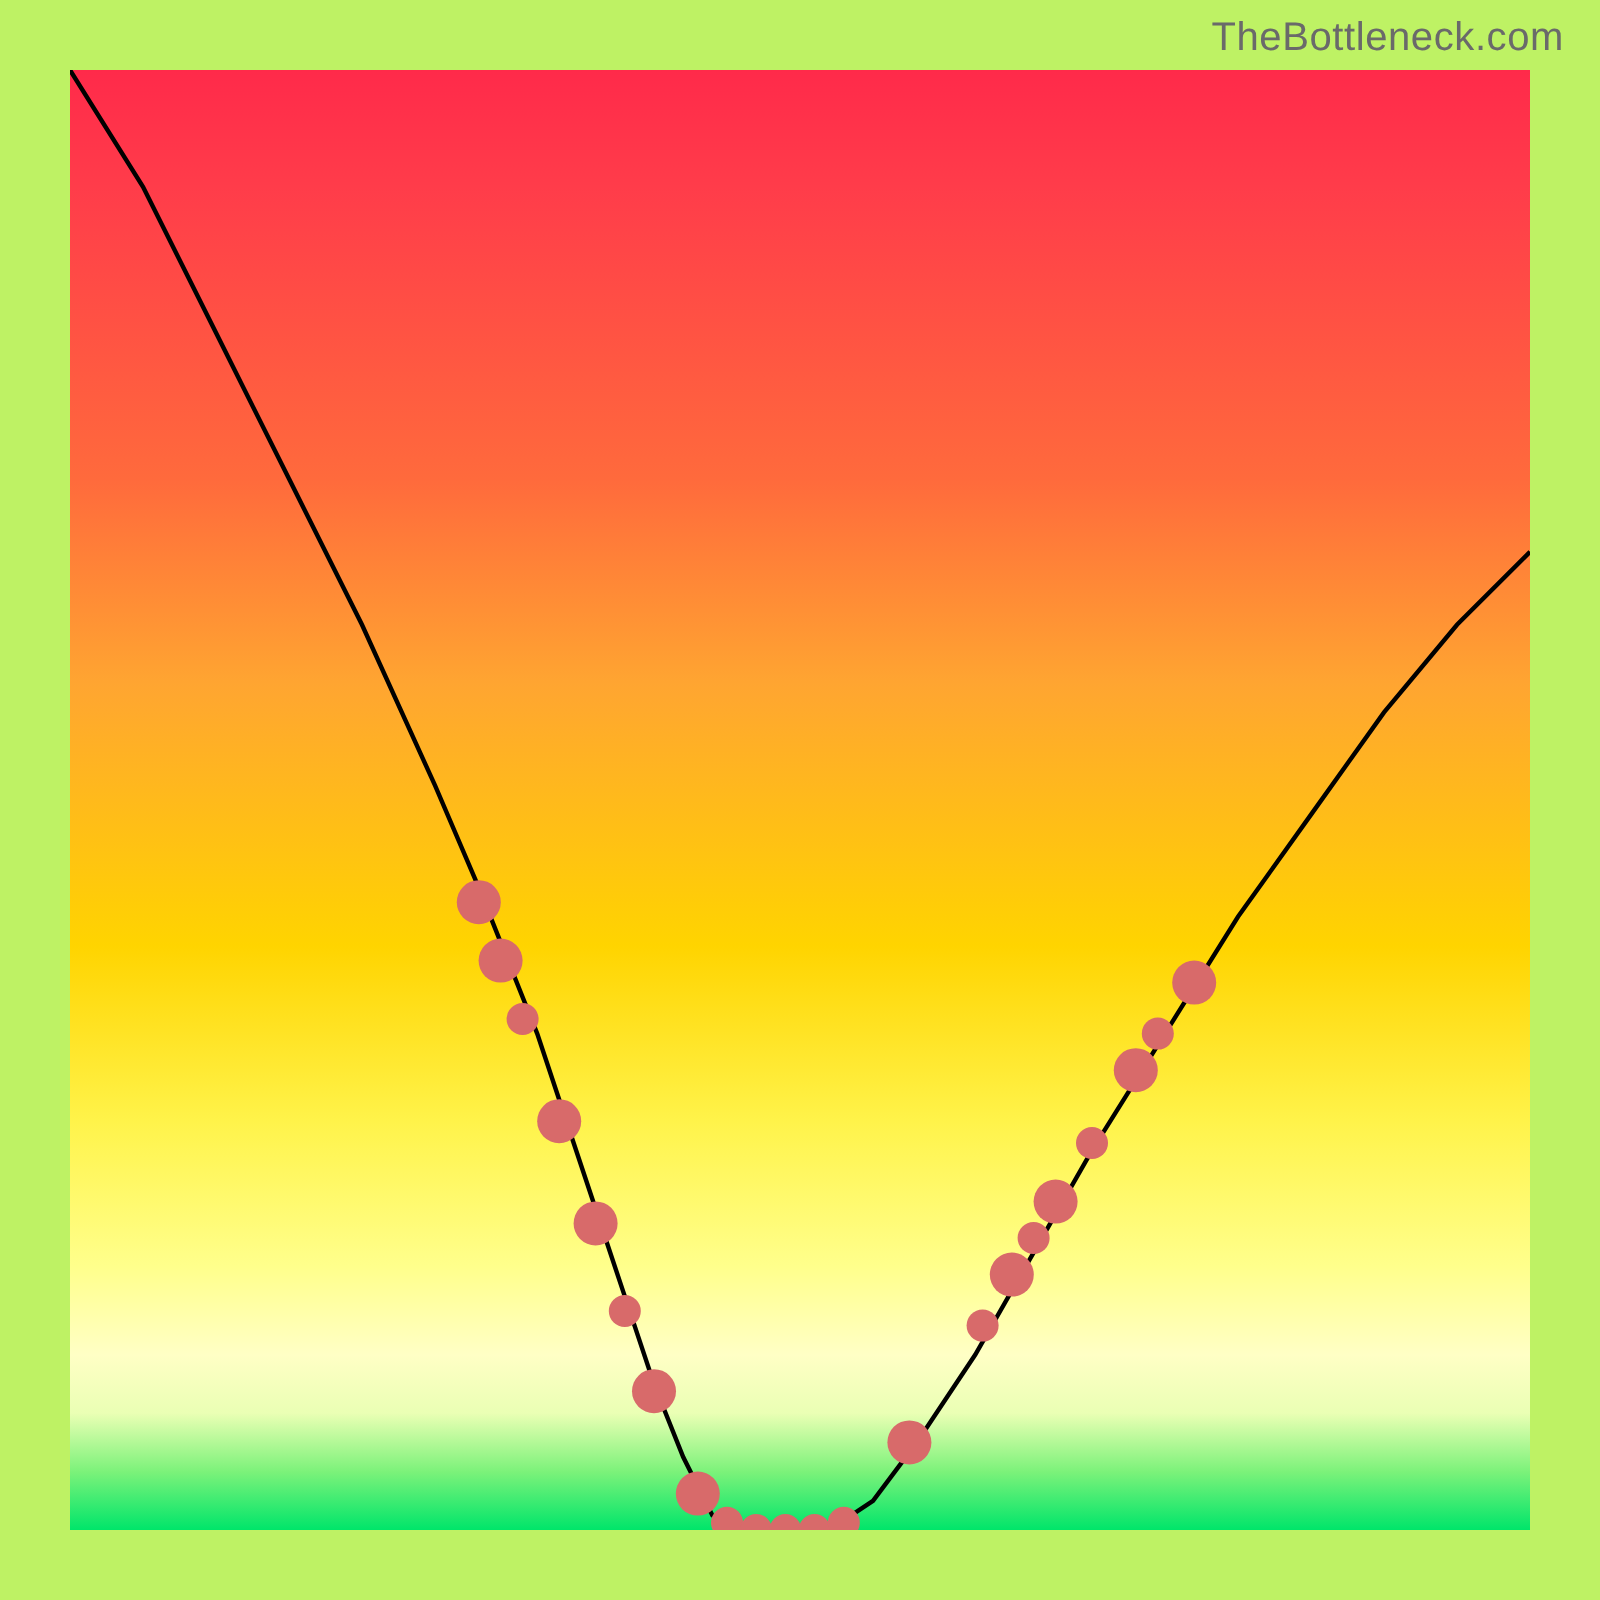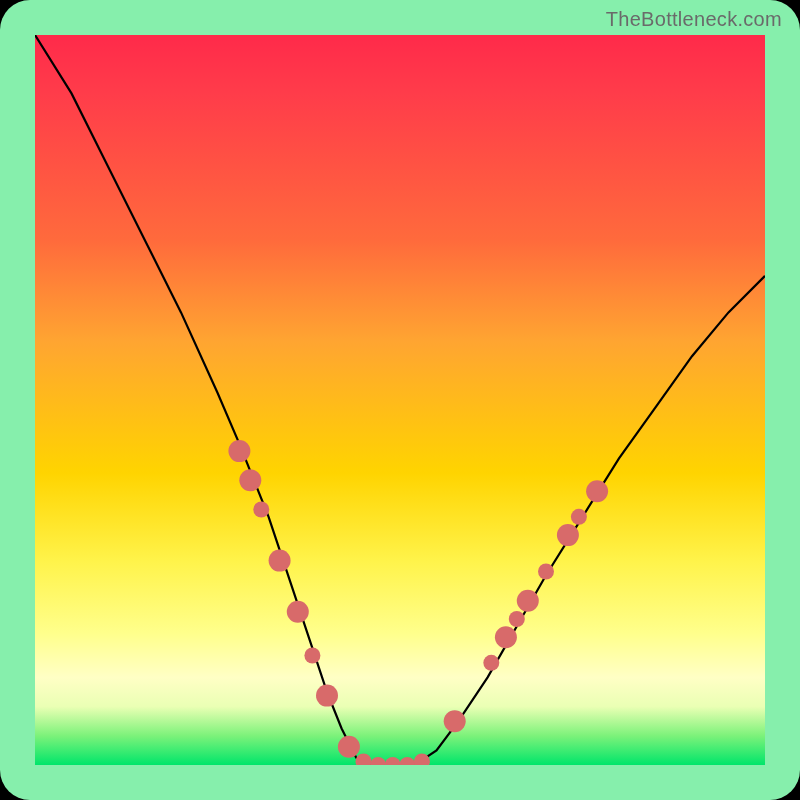--- a/index.html
+++ b/index.html
@@ -8,22 +8,21 @@
     width: 800px;
     height: 800px;
     background: #000;
     overflow: hidden;
     font-family: Arial, Helvetica, sans-serif;
   }
   .frame {
     position: relative;
     width: 800px;
     height: 800px;
-    background: #86efac;
-    border-radius: 30px;
+    background: #bef264;
   }
   .plot-area {
     position: absolute;
     left: 35px;
     top: 35px;
     width: 730px;
     height: 730px;
     
     background: linear-gradient(
       to bottom,

